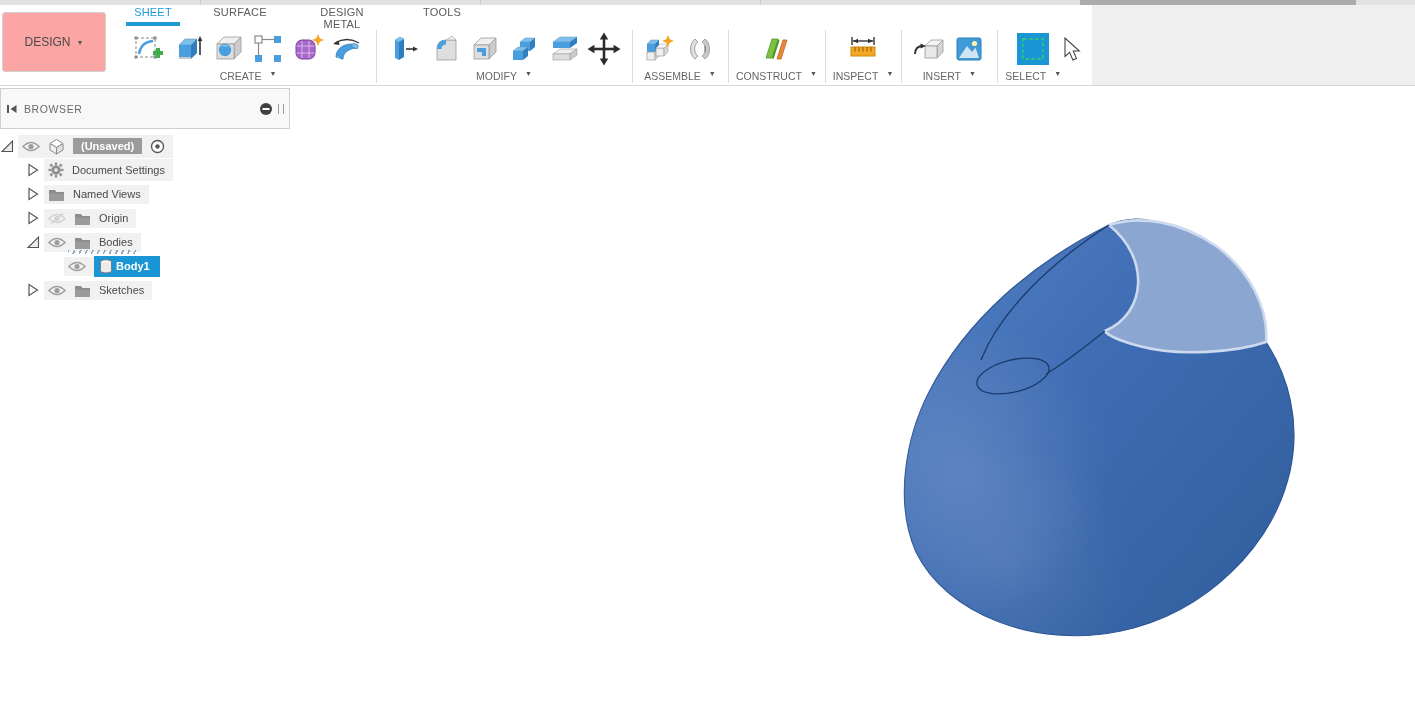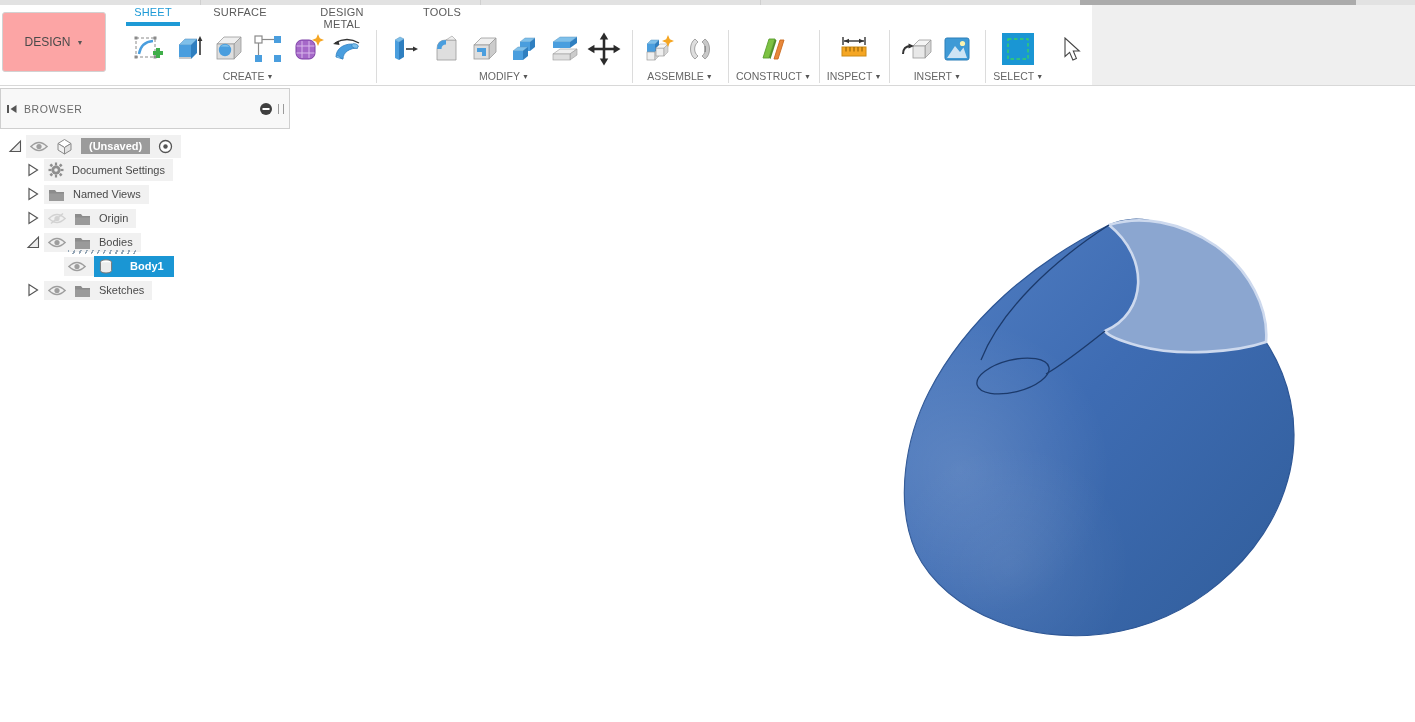--- a/index.html
+++ b/index.html
@@ -29,42 +29,42 @@
   .tab.t2 { width:76px; margin-left:36px; }
   .tab.t3 { width:44px; margin-left:40px; }
   .tab.active { color:#1e9ad6; }
   .tab.active::after { content:""; position:absolute; left:0; right:0; top:16px; height:4px; background:#1e9ad6; }
 
   .ribbon { position:absolute; left:120px; top:27px; height:58px; display:flex; align-items:stretch; }
   .group { display:flex; flex-direction:column; align-items:center; justify-content:space-between;
            padding:1px 8px 3px 8px; position:relative; }
   .group + .group::before { content:""; position:absolute; left:0; top:3px; bottom:2px; width:1px; background:#dcdcdc; }
   .group .tools { display:flex; align-items:center; }
-  .group .glabel { font-size:10.5px; color:#666; display:flex; align-items:center; gap:2px; white-space:nowrap; }
+  .group .glabel { font-size:10.5px; color:#666; display:flex; gap:8px; white-space:nowrap; }
   .tool { width:40px; height:42px; display:flex; align-items:center; justify-content:center; }
   .tool svg { display:block; }
 
   
   .browser { position:absolute; left:0; top:88px; width:290px; }
   .b-header { height:41px; background:#f8f8f8; border:1px solid #cfcfcf; display:flex; align-items:center;
               padding:0 5px; }
   .b-title { font-size:10.5px; color:#6a6a6a; letter-spacing:.6px; margin-left:6px; flex:1; }
   .grip { width:6px; height:10px; border-left:1px solid #9a9a9a; border-right:1px solid #9a9a9a; margin-left:5px; }
 
   .tree { padding-top:5px; font-size:11px; color:#4a4a4a; }
   .row { height:24px; display:flex; align-items:center; }
   .strip { display:flex; align-items:center; background:#f1f1f1; padding:3px 8px 3px 4px; gap:8px; position:relative; }
   .lbl { white-space:nowrap; }
   .unsaved-box { background:#9b9b9b; color:#fff; font-weight:bold; padding:2px 8px; }
-  .sel-box { background:#1a96d4; color:#fff; font-weight:bold; display:flex; align-items:center; gap:17px;
+  .sel-box { background:#1a96d4; color:#fff; font-weight:bold; display:flex; align-items:center; gap:3px;
              padding:3px 10px 3px 5px; }
   .hatch { position:absolute; left:24px; right:4px; bottom:-2px; height:4px;
            background:repeating-linear-gradient(115deg,#93a5b5 0 1.5px, transparent 1.5px 5.5px); }
   .tri { width:14px; display:flex; justify-content:center; margin-right:4px; }
-  .ind1 { padding-left:8px; } .ind2 { padding-left:26px; } .ind3 { padding-left:64px; }
+  .ind1 { } .ind2 { padding-left:26px; } .ind3 { padding-left:64px; }
 
   
   .viewport-svg { position:absolute; left:0; top:0; }
   .cursor-overlay { position:absolute; left:1063px; top:37px; }
 </style>
 </head>
 <body>
 
 <div class="stage">
 

